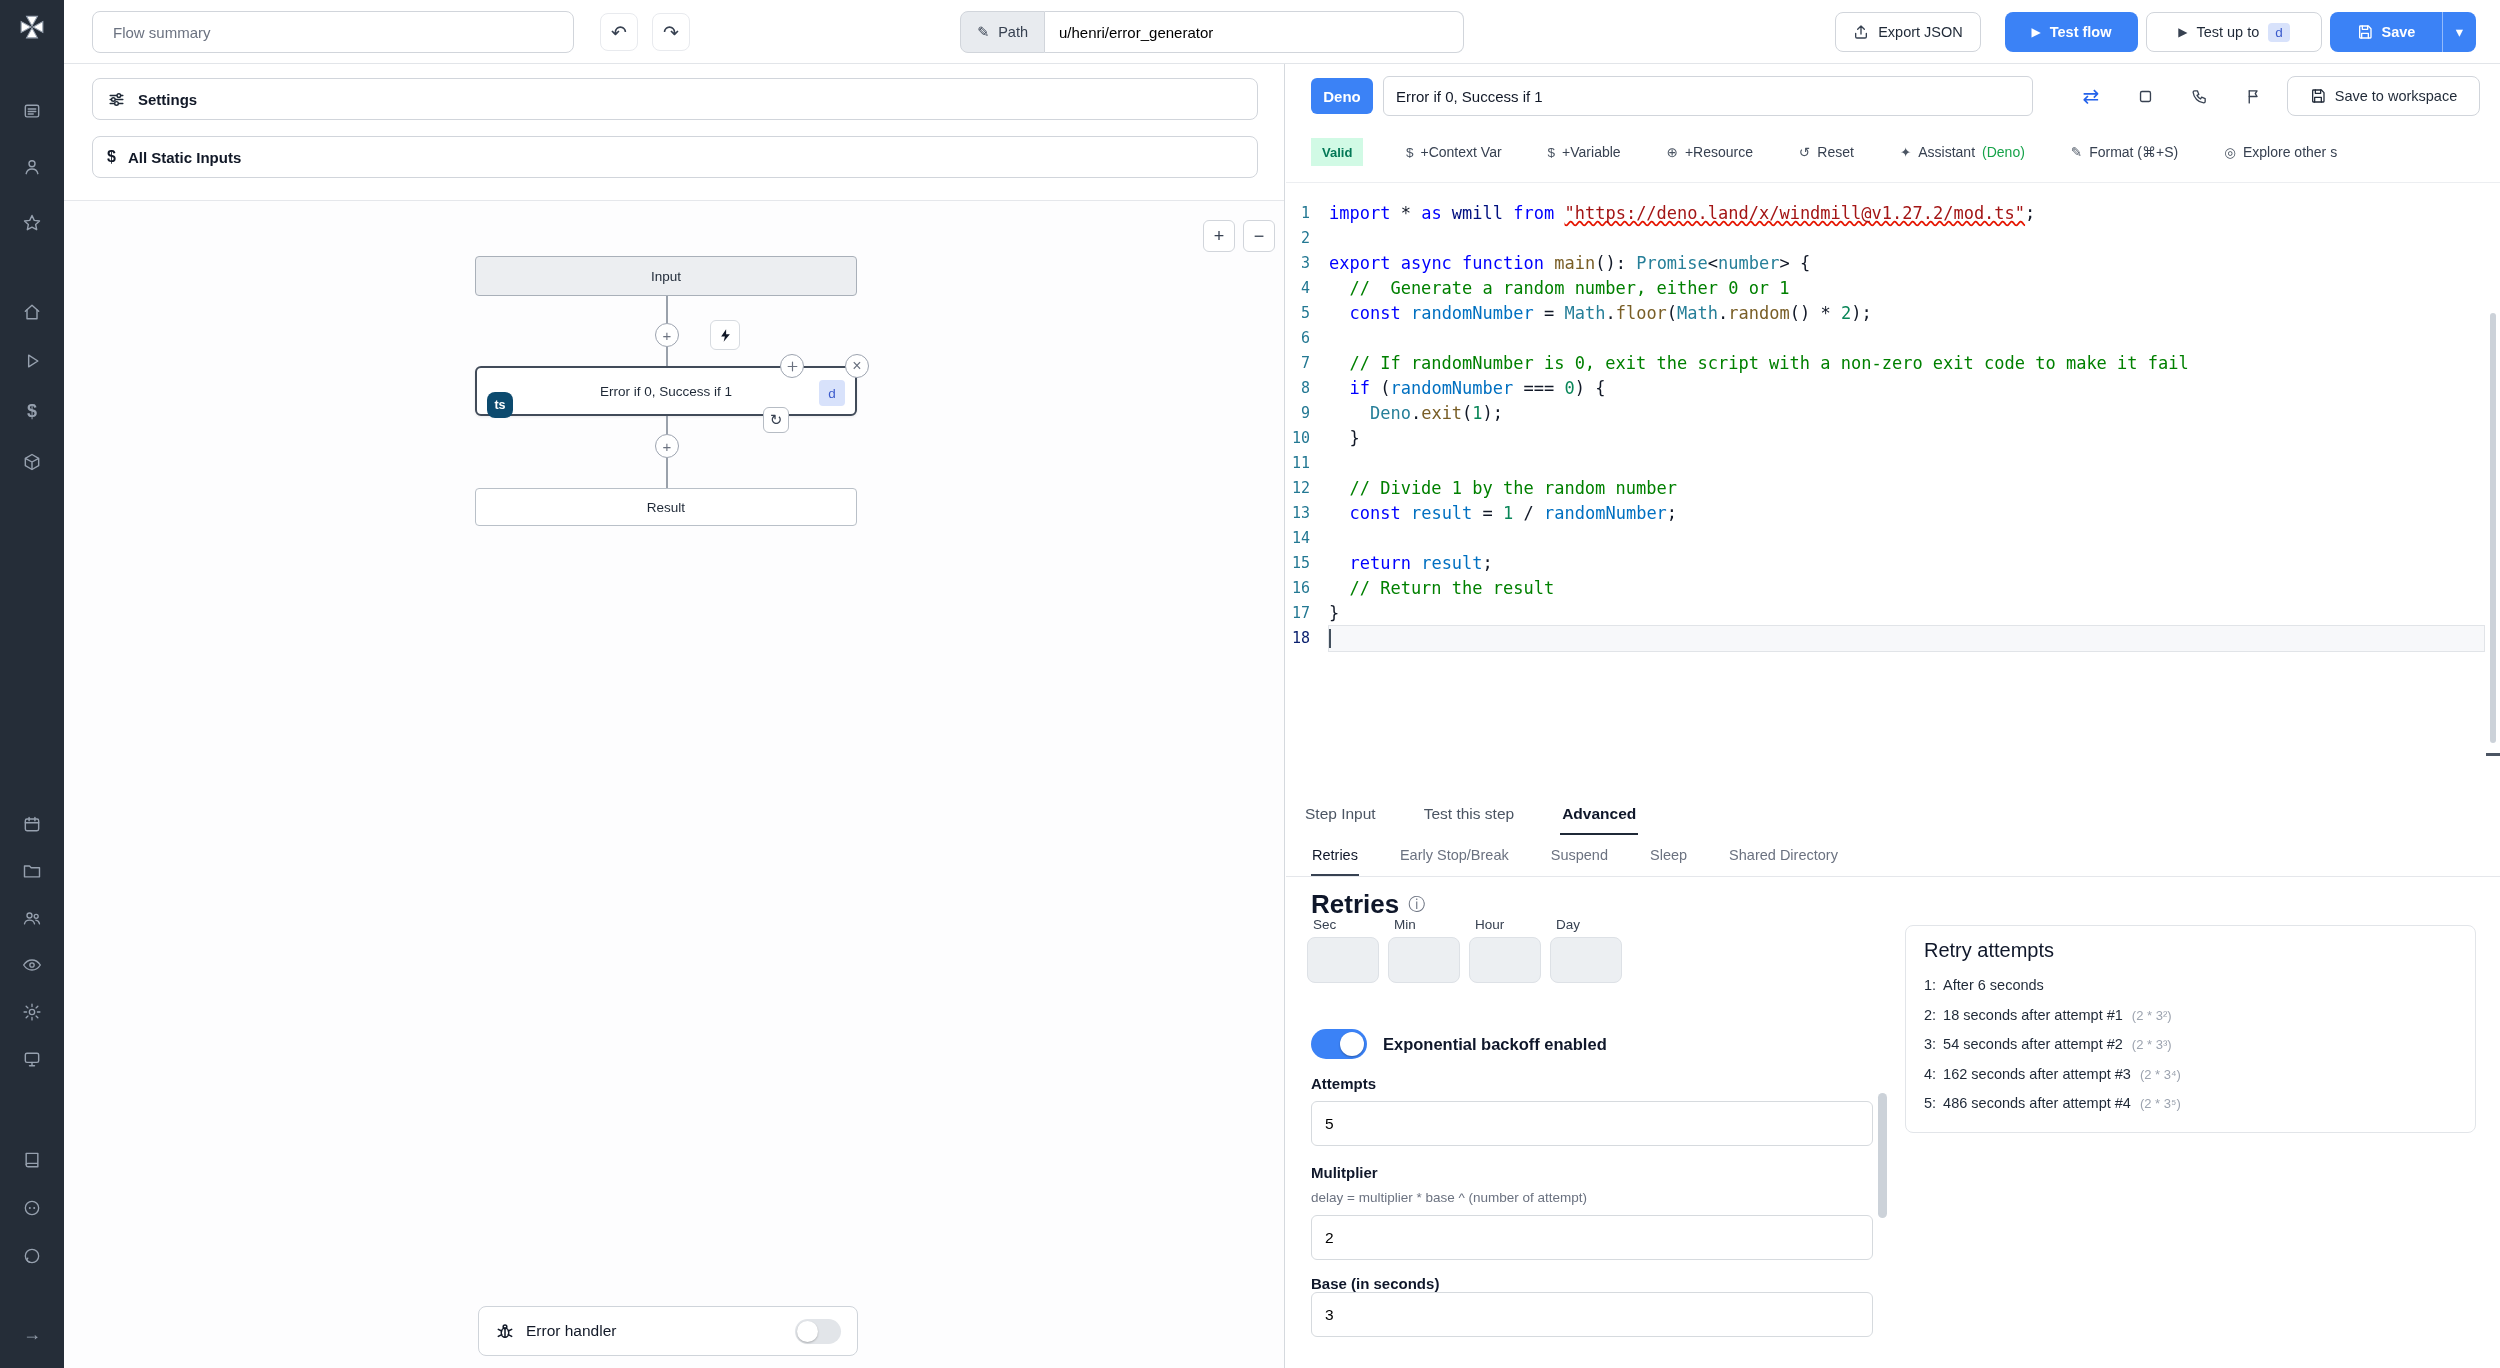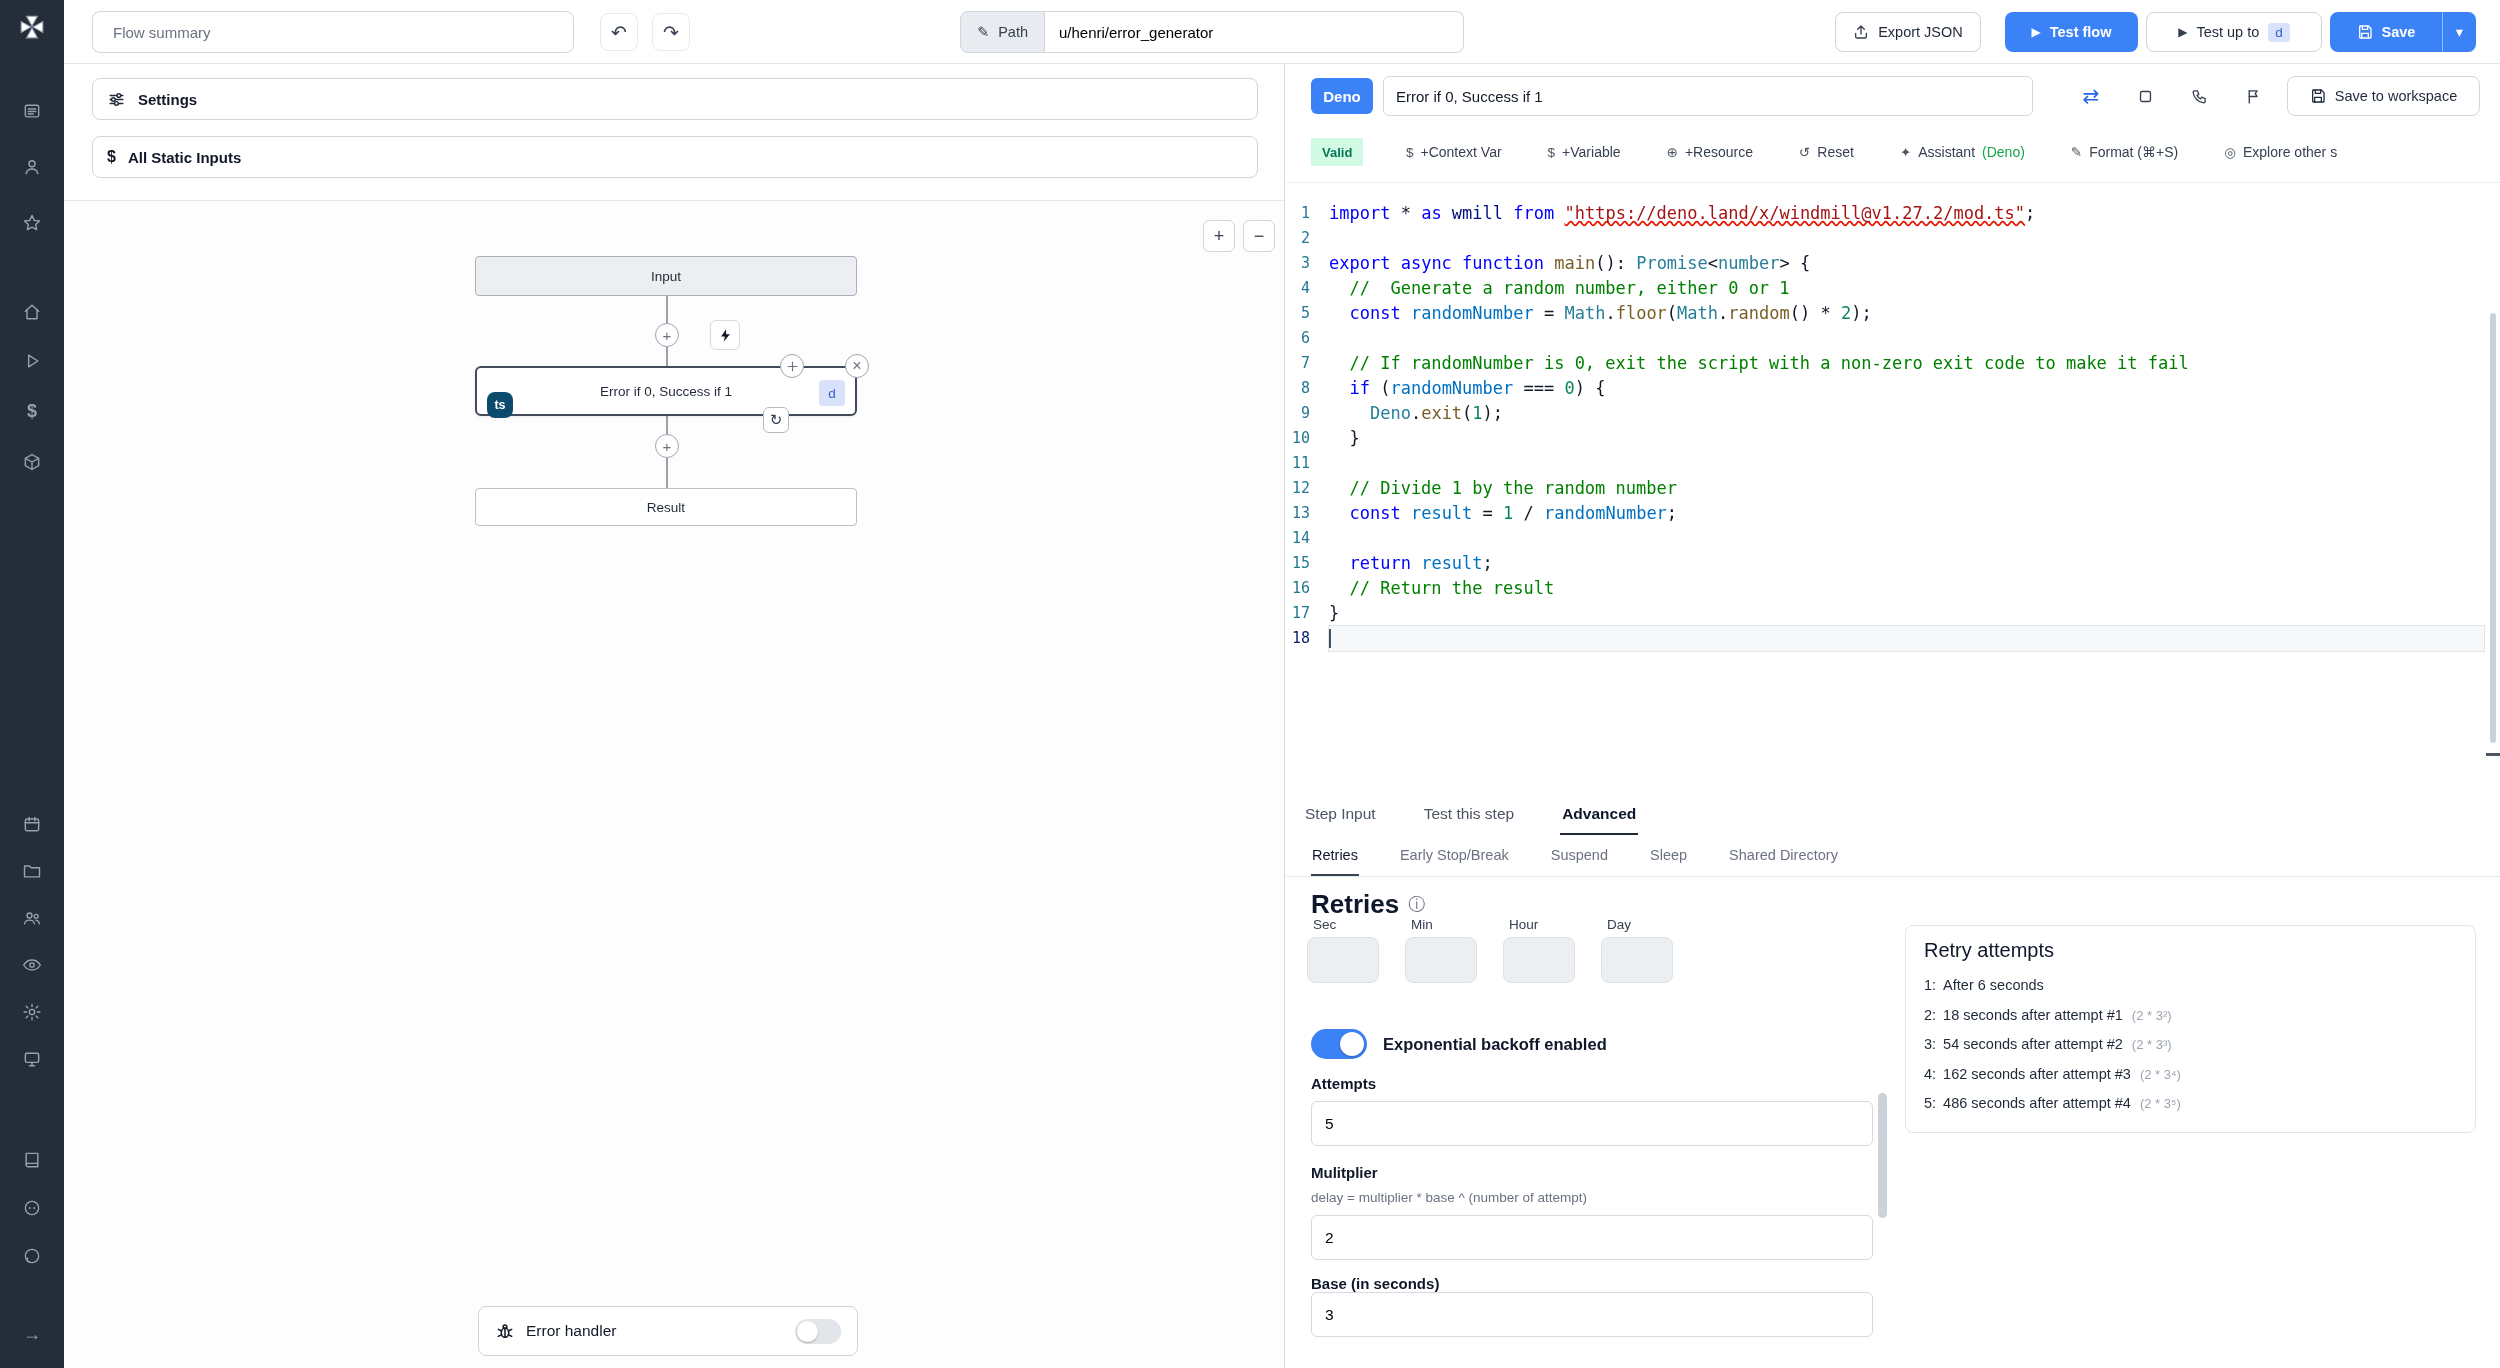--- a/index.html
+++ b/index.html
@@ -87,21 +87,21 @@
 #panel-tabs{position:absolute;left:0;right:0;top:731px;height:40px;display:flex;gap:44px;padding-left:17px}
 .ptab{display:flex;align-items:center;font-size:15.5px;color:#4b5563;cursor:pointer;border-bottom:2px solid transparent;padding:0 2px}
 .ptab.active{color:#0f172a;font-weight:600;border-bottom-color:#1f2937}
 #panel-subtabs{position:absolute;left:0;right:0;top:771px;height:42px;display:flex;gap:40px;padding-left:25px;border-bottom:1px solid #e5e7eb}
 .stab{display:flex;align-items:center;font-size:14.5px;color:#6b7280;cursor:pointer;border-bottom:2px solid transparent;padding:0 1px}
 .stab.active{color:#0f172a;font-weight:500;border-bottom-color:#374151}
 
 #adv{position:absolute;left:0;right:0;top:813px;bottom:0;overflow:hidden}
 #retries-heading{position:absolute;left:25px;top:12px;font-size:26px;font-weight:700;display:flex;gap:9px;align-items:center;color:#0f172a}
 .info-ic{font-size:17px;color:#6b7280;font-weight:400;cursor:pointer}
-#cron-fields{position:absolute;left:21px;top:40px;display:flex;gap:26px}
+#cron-fields{position:absolute;left:21px;top:40px;display:flex;gap:9px}
 .cronf{width:72px}
 .cron-label{font-size:13.5px;color:#374151;margin:0 0 4px 6px;height:16px}
 .cron-input{width:72px;height:46px;background:#eceff2;border:1px solid #dde1e6;border-radius:8px;padding:0 8px;font-size:15px}
 #switch-row{position:absolute;left:25px;top:152px;display:flex;align-items:center;gap:16px}
 #backoff-switch{width:56px;height:30px;border-radius:15px;background:#3b82f6;position:relative;cursor:pointer}
 #backoff-switch .knob{position:absolute;right:3px;top:3px;width:24px;height:24px;border-radius:50%;background:#fff;box-shadow:0 1px 2px rgba(0,0,0,.3)}
 #switch-label{font-size:16.5px;font-weight:600;color:#0f172a}
 .fld-label{position:absolute;left:25px;font-size:15px;font-weight:600;color:#0f172a}
 .fld-desc{position:absolute;left:25px;font-size:13.5px;color:#6b7280}
 .fld-input{position:absolute;left:25px;width:562px;height:45px;border:1px solid #d6dade;border-radius:6px;padding:0 13px;font-size:15.5px}

